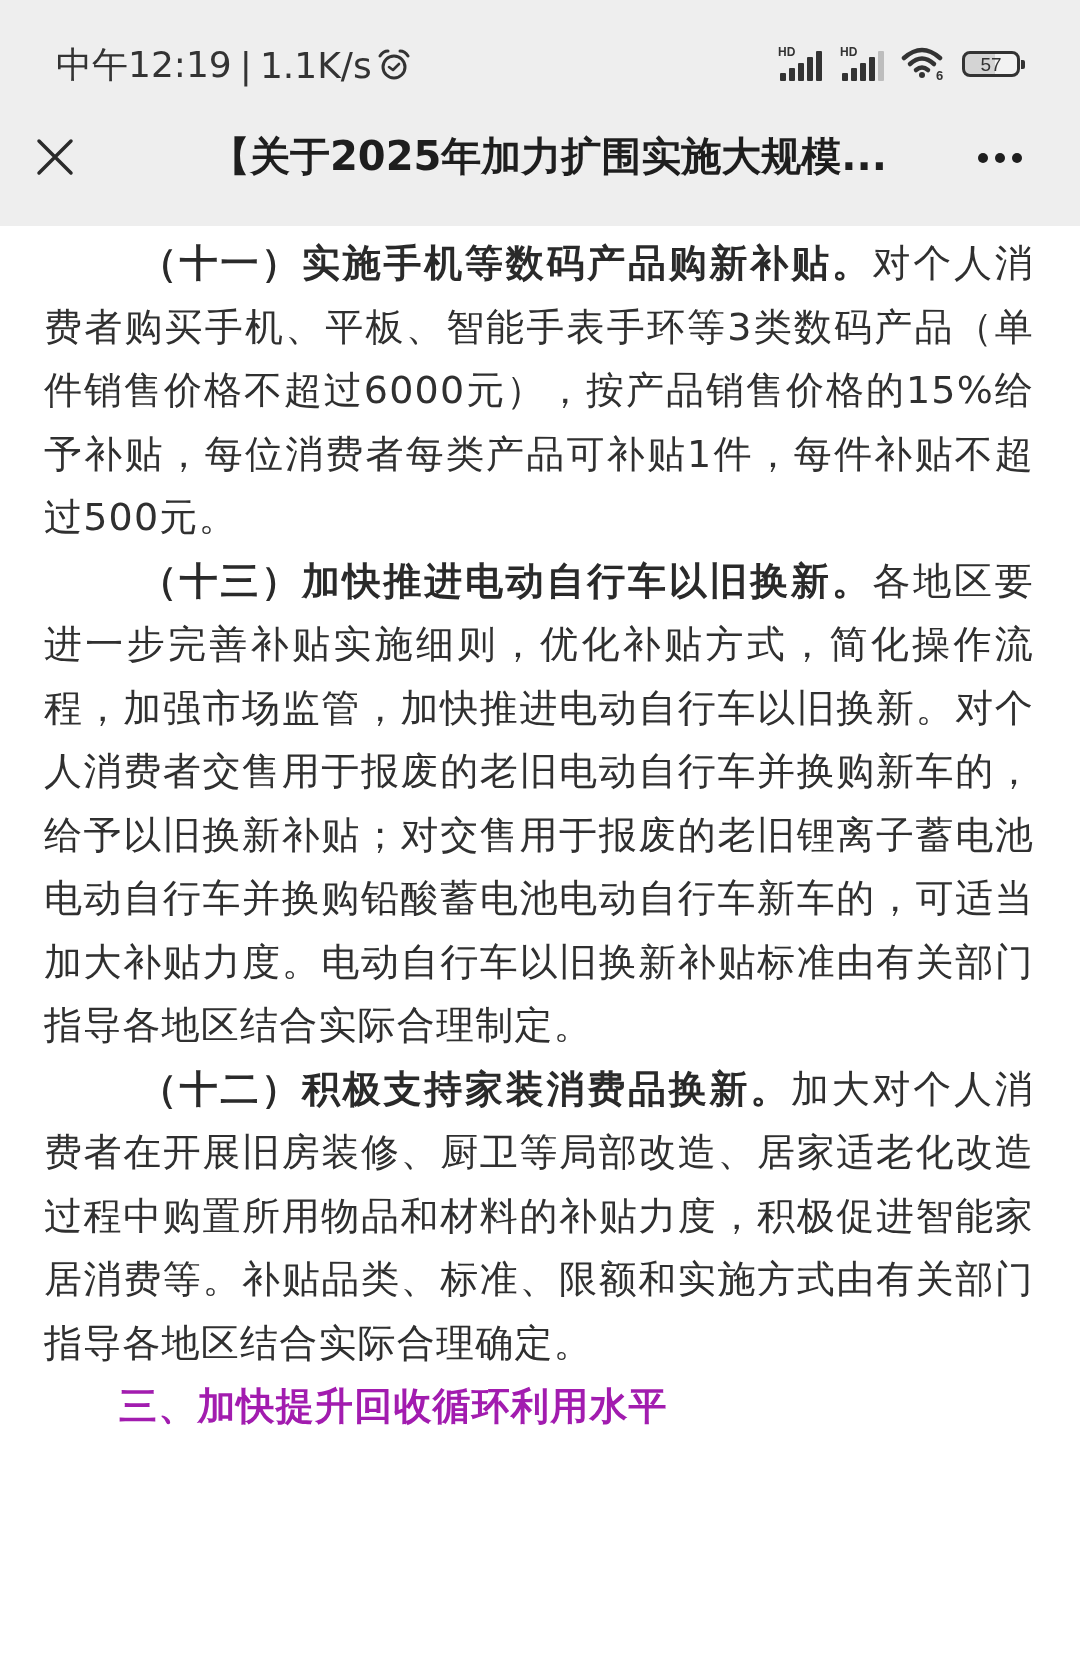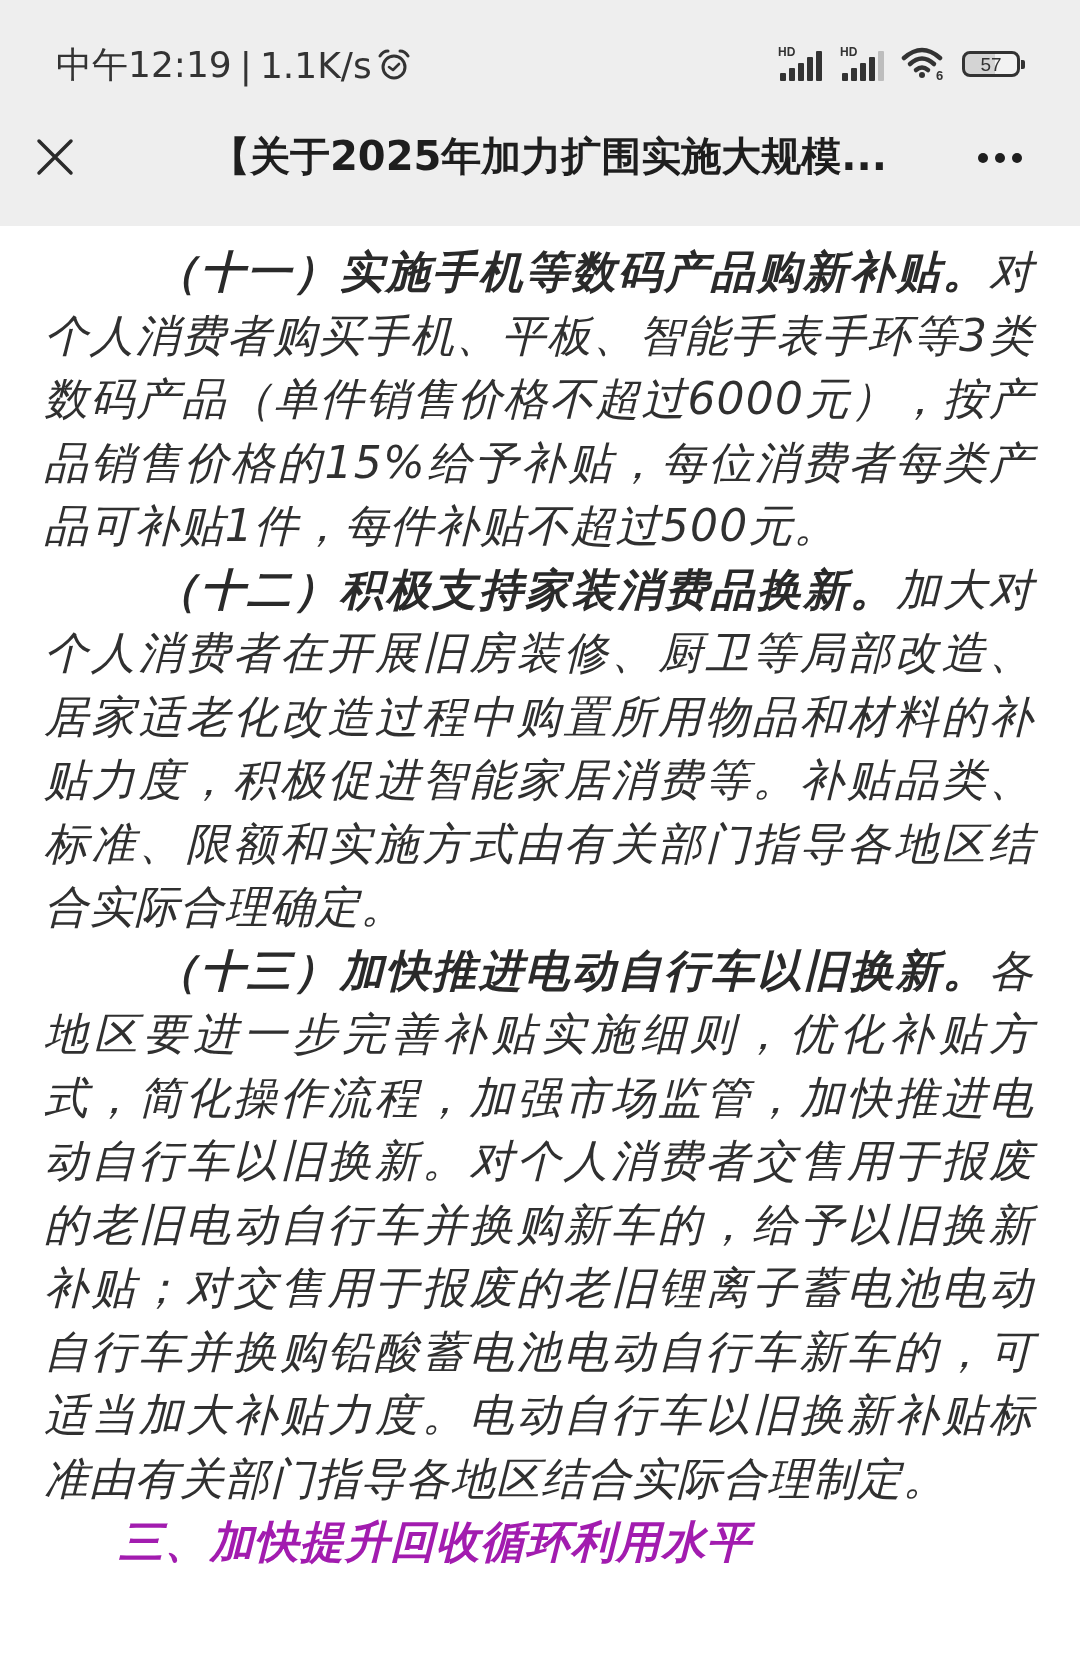--- a/index.html
+++ b/index.html
@@ -155,27 +155,26 @@
     .more-btn .dot {
       width: 10px;
       height: 10px;
       border-radius: 50%;
       background: #1e1e1e;
     }
     
     .article {
       position: absolute;
       left: 44px;
-      top: 240px;
+      top: 232px;
       width: 990px;
-      font-size: 44px;
+      font-size: 38px;
       line-height: 63.5px;
       color: #303030;
       letter-spacing: 1.2px;
-      font-style: italic;
     }
     .para {
       margin: 0;
       text-indent: 2.5em;
       text-align: justify;
     }
     .para .lead {
       font-weight: 700;
       color: #2a2a2a;
     }
@@ -246,19 +245,19 @@
       <span class="dot"></span>
     </div>
   </div>
 </div>
 
 <div class="article">
   <p class="para">
     <span class="lead">（十一）实施手机等数码产品购新补贴。</span><span>对个人消费者购买手机、平板、智能手表手环等3类数码产品（单件销售价格不超过6000元），按产品销售价格的15%给予补贴，每位消费者每类产品可补贴1件，每件补贴不超过500元。</span>
   </p>
   <p class="para">
-    <span class="lead">（十二）积极支持家装消费品换新。</span><span>加大对个人消费者在开展旧房装修、厨卫等局部改造、居家适老化改造过程中购置所用物品和材料的补贴力度，积极促进智能家居消费等。补贴品类、标准、限额和实施方式由有关部门指导各地区结合实际合理确定。</span>
+    <span class="lead">（十三）加快推进电动自行车以旧换新。</span><span>各地区要进一步完善补贴实施细则，优化补贴方式，简化操作流程，加强市场监管，加快推进电动自行车以旧换新。对个人消费者交售用于报废的老旧电动自行车并换购新车的，给予以旧换新补贴；对交售用于报废的老旧锂离子蓄电池电动自行车并换购铅酸蓄电池电动自行车新车的，可适当加大补贴力度。电动自行车以旧换新补贴标准由有关部门指导各地区结合实际合理制定。</span>
   </p>
   <p class="para">
-    <span class="lead">（十三）加快推进电动自行车以旧换新。</span><span>各地区要进一步完善补贴实施细则，优化补贴方式，简化操作流程，加强市场监管，加快推进电动自行车以旧换新。对个人消费者交售用于报废的老旧电动自行车并换购新车的，给予以旧换新补贴；对交售用于报废的老旧锂离子蓄电池电动自行车并换购铅酸蓄电池电动自行车新车的，可适当加大补贴力度。电动自行车以旧换新补贴标准由有关部门指导各地区结合实际合理制定。</span>
+    <span class="lead">（十二）积极支持家装消费品换新。</span><span>加大对个人消费者在开展旧房装修、厨卫等局部改造、居家适老化改造过程中购置所用物品和材料的补贴力度，积极促进智能家居消费等。补贴品类、标准、限额和实施方式由有关部门指导各地区结合实际合理确定。</span>
   </p>
   <p class="section-heading">三、加快提升回收循环利用水平</p>
 </div>
 
 </body></html>

